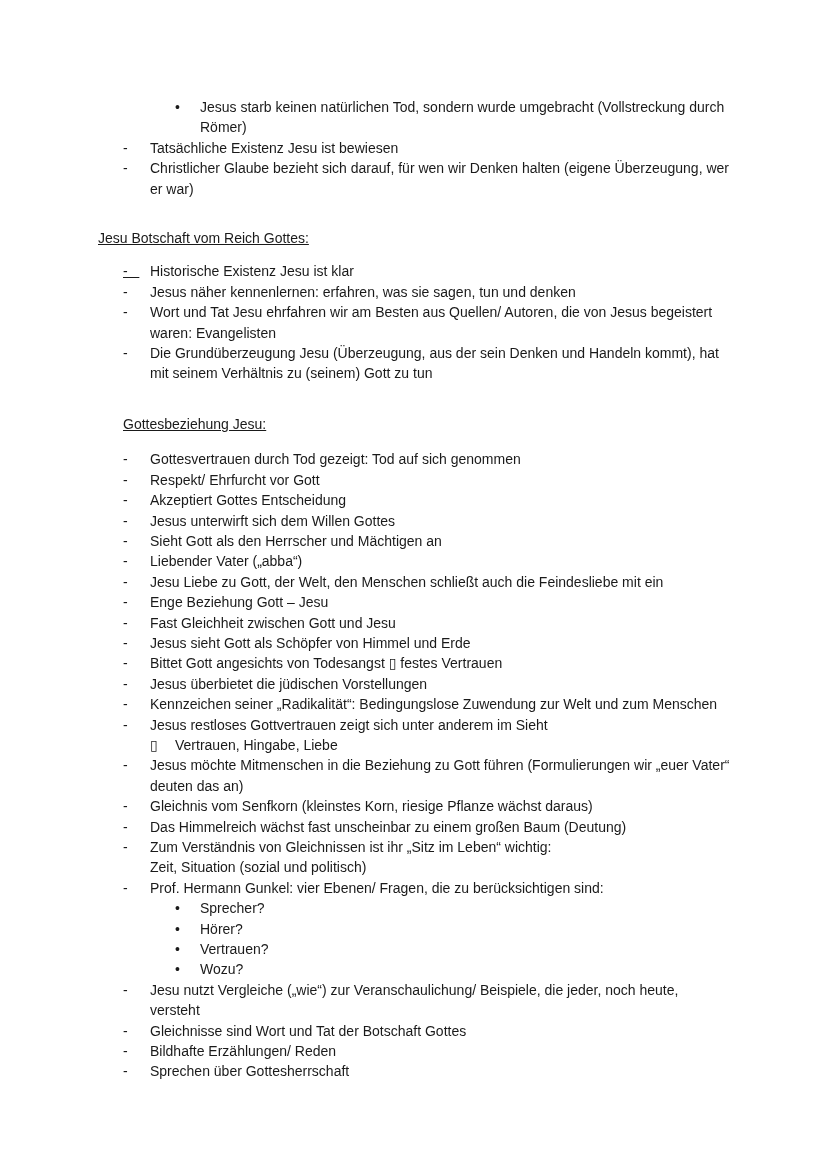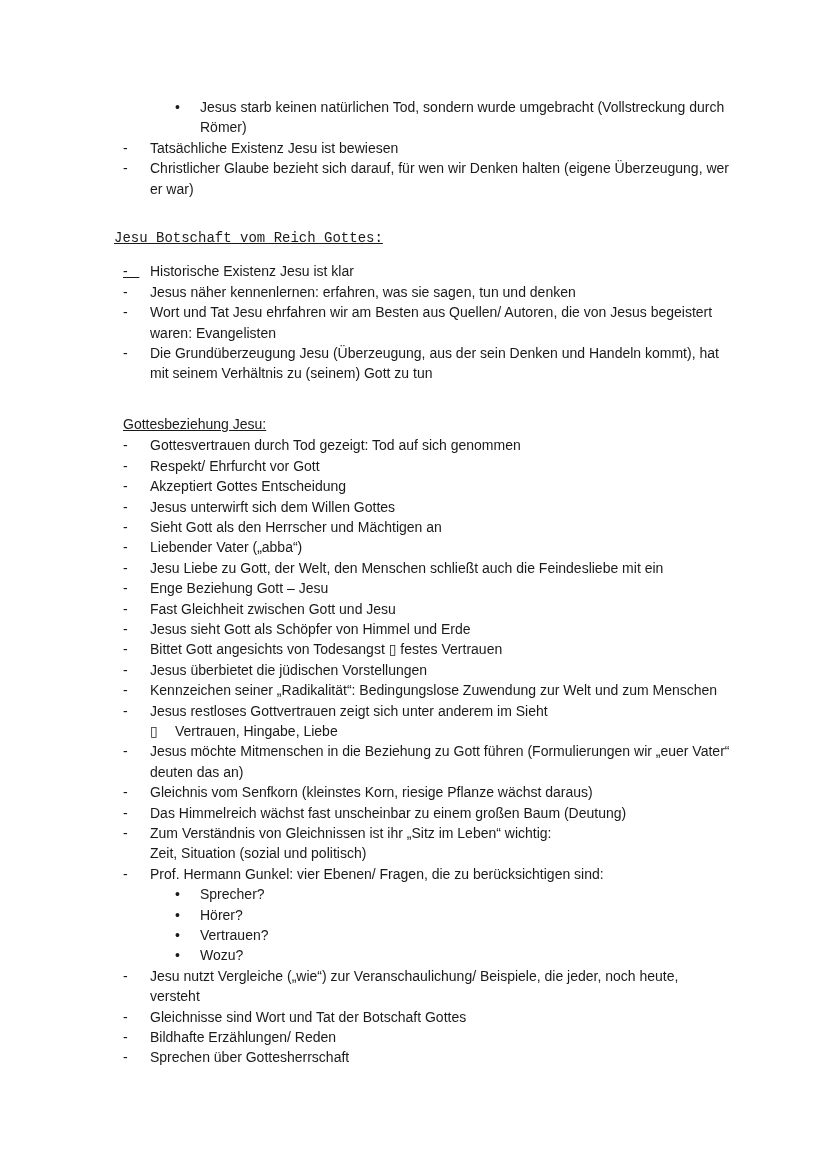--- a/index.html
+++ b/index.html
@@ -21,25 +21,24 @@
     padding: 97px 96px 30px 98px;
     overflow: hidden;
   }
   .heading {
     white-space: nowrap;
   }
   .heading .heading-text {
     text-decoration: underline;
   }
   .heading.h1 {
-    margin: 29px 0 13px 16px;
-    font-family: Liberation Mono, monospace;
+    margin: 29px 0 13px 0;
   }
   .heading.h2 {
-    margin: 30px 0 1px 25px;
+    margin: 30px 0 15px 25px;
   }
   .item {
     display: flex;
     align-items: flex-start;
     margin: 0;
   }
   .marker {
     flex: 0 0 auto;
     white-space: pre;
     overflow: hidden;

